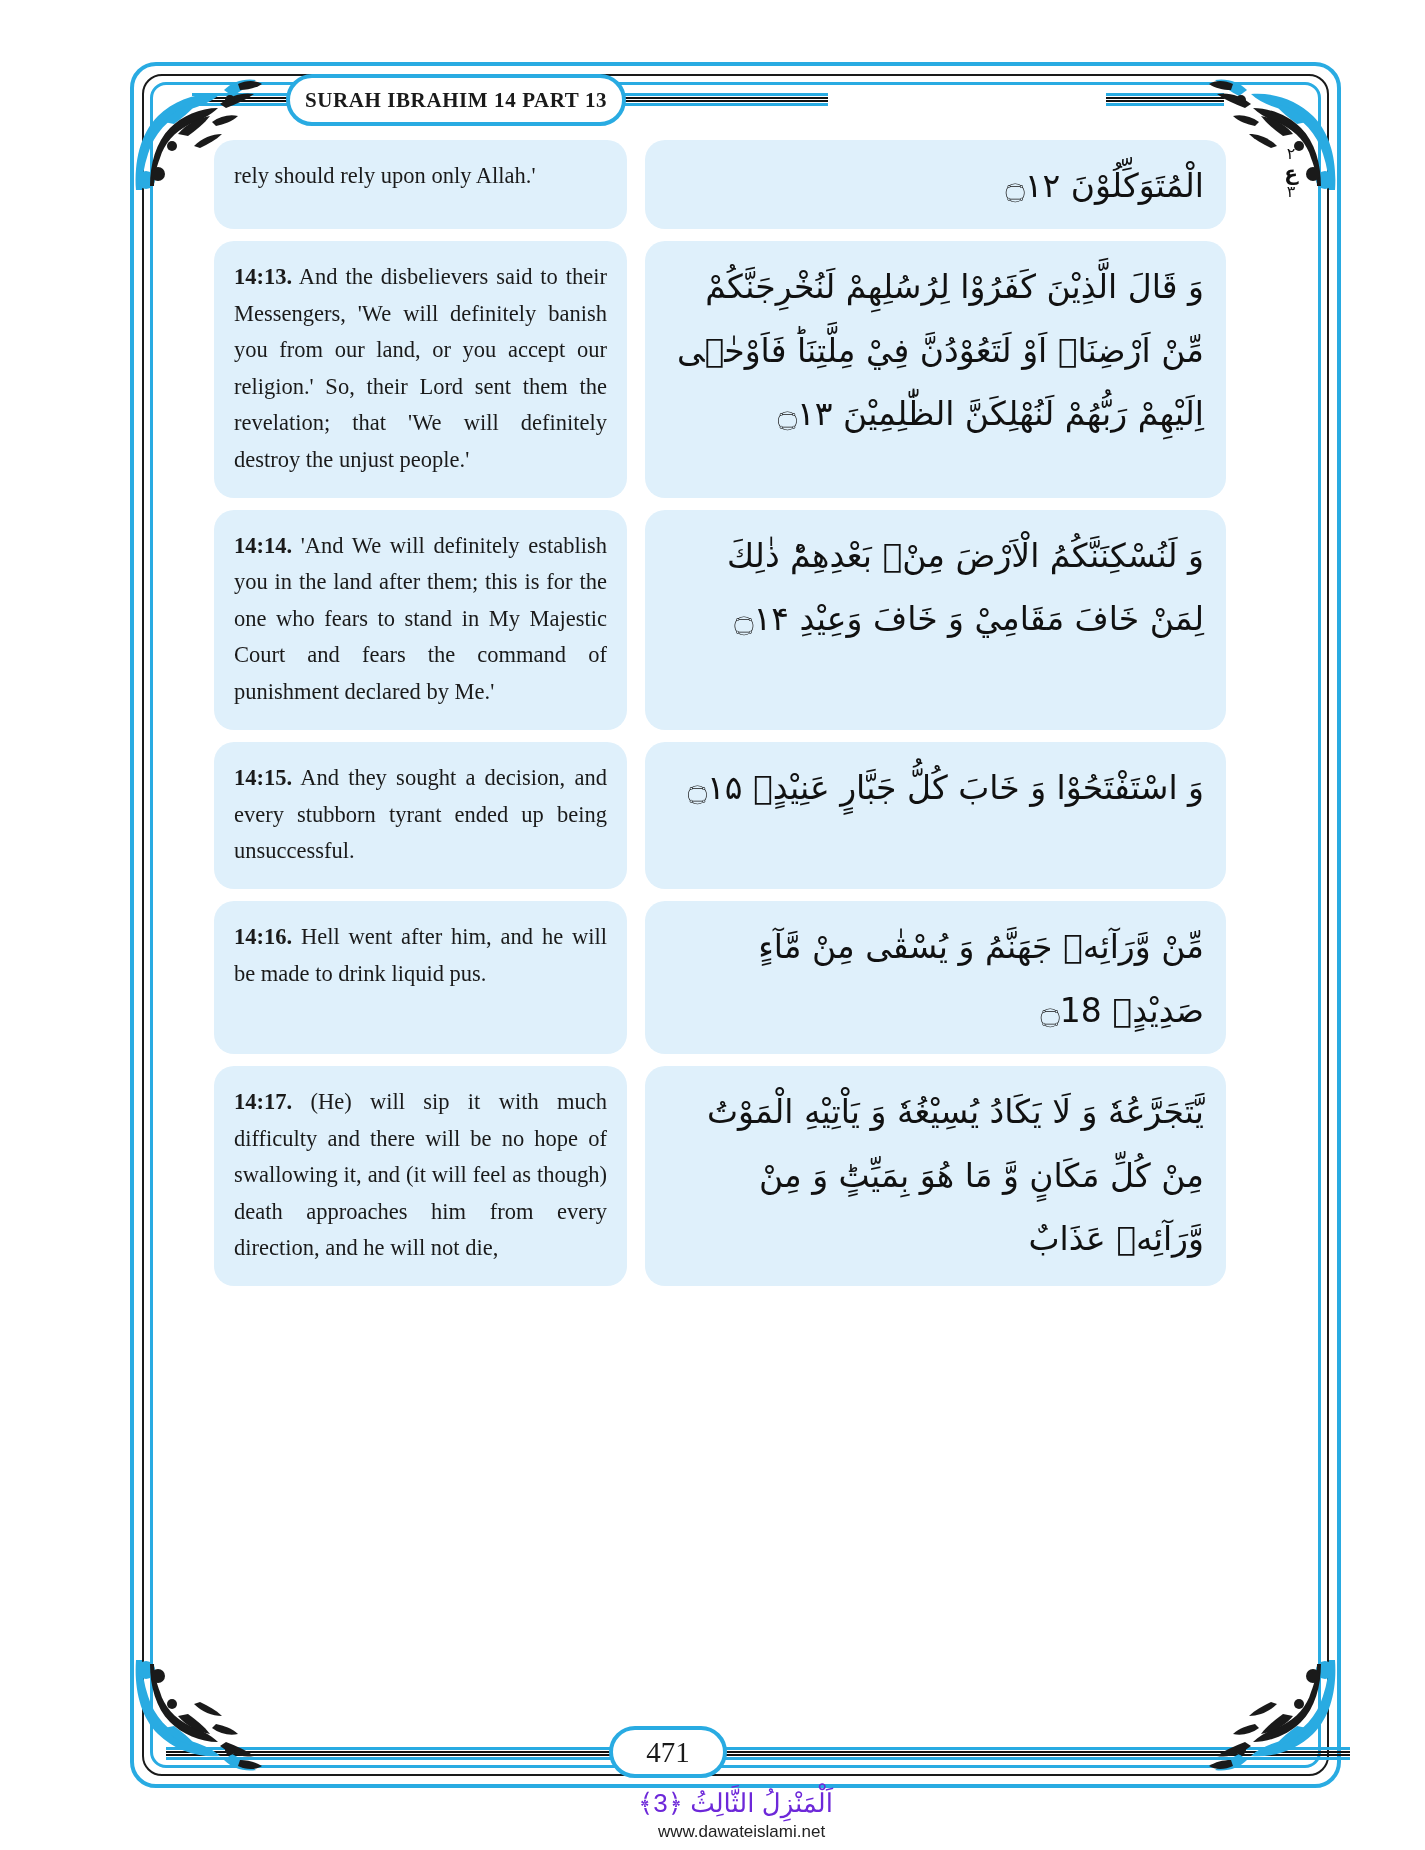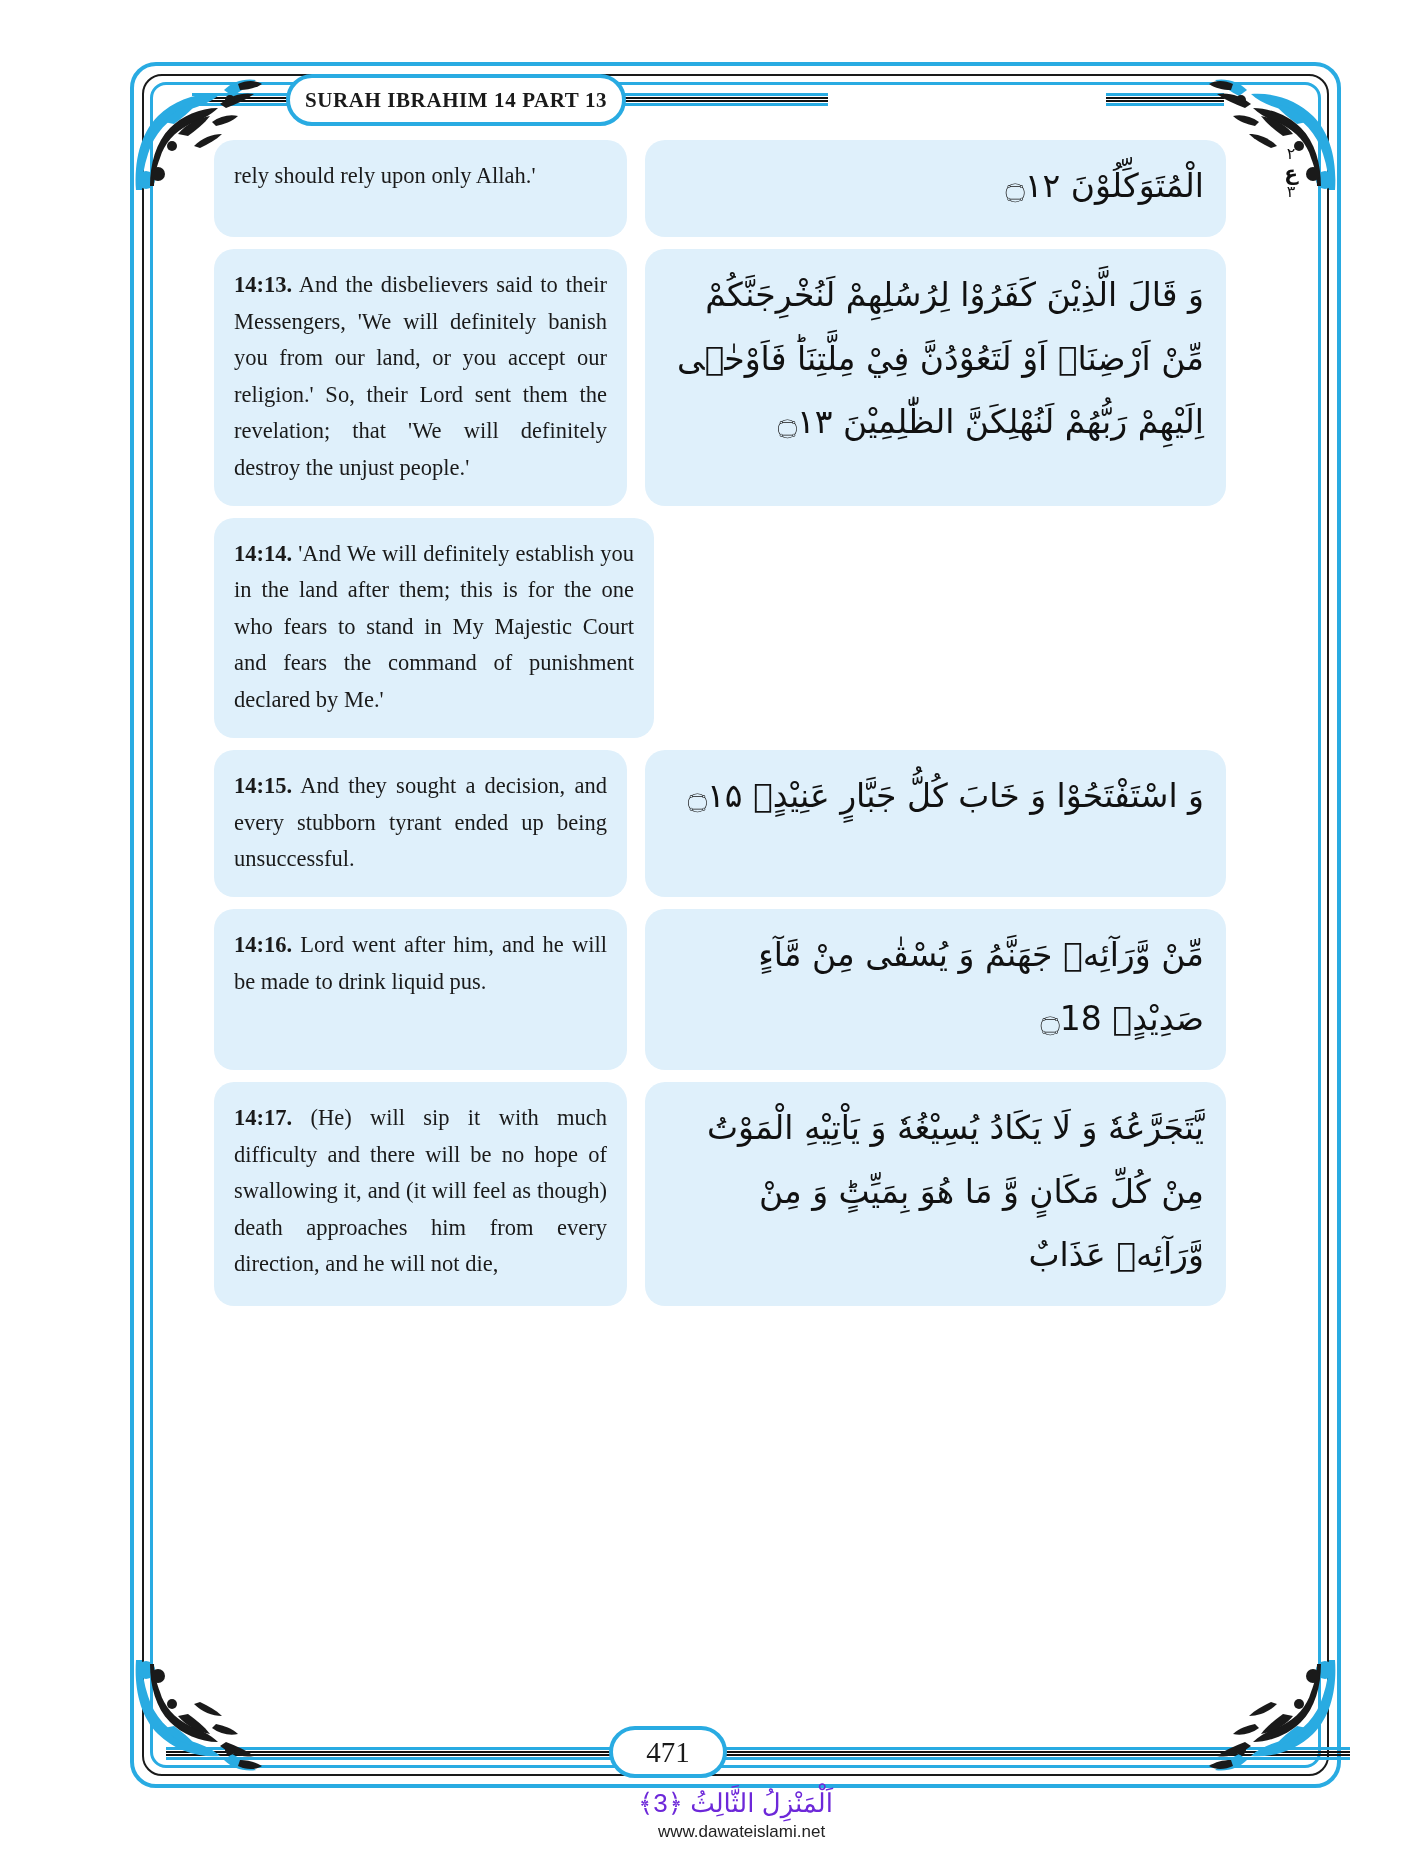--- a/index.html
+++ b/index.html
@@ -157,21 +157,21 @@
     padding: 18px 20px 20px 20px;
     font-family: "Liberation Serif", serif;
     font-size: 22.5px;
     line-height: 1.62;
     color: #1a1a1a;
     text-align: justify;
     text-justify: inter-word;
   }
   .cell.ar {
     width: 620px;
-    padding: 14px 22px 20px 22px;
+    padding: 14px 22px 12px 22px;
     font-family: "DejaVu Sans", sans-serif;
     font-size: 33px;
     line-height: 1.92;
     color: #111;
     direction: rtl;
     text-align: right;
     letter-spacing: -0.5px;
   }
   .vnum {
     font-weight: bold;
@@ -370,34 +370,35 @@
         <span class="body">And the disbelievers said to their Messengers, 'We will definitely banish you from our land, or you accept our religion.' So, their Lord sent them the revelation; that 'We will definitely destroy the unjust people.'</span>
       </div>
       <div class="cell ar">وَ قَالَ الَّذِيْنَ كَفَرُوْا لِرُسُلِهِمْ لَنُخْرِجَنَّكُمْ مِّنْ اَرْضِنَاۤ اَوْ لَتَعُوْدُنَّ فِيْ مِلَّتِنَاؕ فَاَوْحٰۤى اِلَيْهِمْ رَبُّهُمْ لَنُهْلِكَنَّ الظّٰلِمِيْنَ ۝۱۳</div>
     </div>
 
     <div class="verse-row">
       <div class="cell en">
         <span class="vnum">14:14.</span>
         <span class="body">'And We will definitely establish you in the land after them; this is for the one who fears to stand in My Majestic Court and fears the command of punishment declared by Me.'</span>
       </div>
+      <div class="cell ar">وَ لَنُسْكِنَنَّكُمُ الْاَرْضَ مِنْۢ بَعْدِهِمْؕ ذٰلِكَ لِمَنْ خَافَ مَقَامِيْ وَ خَافَ وَعِيْدِ ۝۱۴</div>
     </div>
 
     <div class="verse-row">
       <div class="cell en">
         <span class="vnum">14:15.</span>
         <span class="body">And they sought a decision, and every stubborn tyrant ended up being unsuccessful.</span>
       </div>
       <div class="cell ar">وَ اسْتَفْتَحُوْا وَ خَابَ كُلُّ جَبَّارٍ عَنِيْدٍۙ ۝۱۵</div>
     </div>
 
     <div class="verse-row">
       <div class="cell en">
         <span class="vnum">14:16.</span>
-        <span class="body">Lord went after him, and he will be made to drink liquid pus.</span>
+        <span class="body">Hell went after him, and he will be made to drink liquid pus.</span>
       </div>
       <div class="cell ar">مِّنْ وَّرَآئِهٖ جَهَنَّمُ وَ يُسْقٰى مِنْ مَّآءٍ صَدِيْدٍۙ ۝18</div>
     </div>
 
     <div class="verse-row">
       <div class="cell en">
         <span class="vnum">14:17.</span>
         <span class="body">(He) will sip it with much difficulty and there will be no hope of swallowing it, and (it will feel as though) death approaches him from every direction, and he will not die,</span>
       </div>
       <div class="cell ar">يَّتَجَرَّعُهٗ وَ لَا يَكَادُ يُسِيْغُهٗ وَ يَاْتِيْهِ الْمَوْتُ مِنْ كُلِّ مَكَانٍ وَّ مَا هُوَ بِمَيِّتٍؕ وَ مِنْ وَّرَآئِهٖ عَذَابٌ</div>

